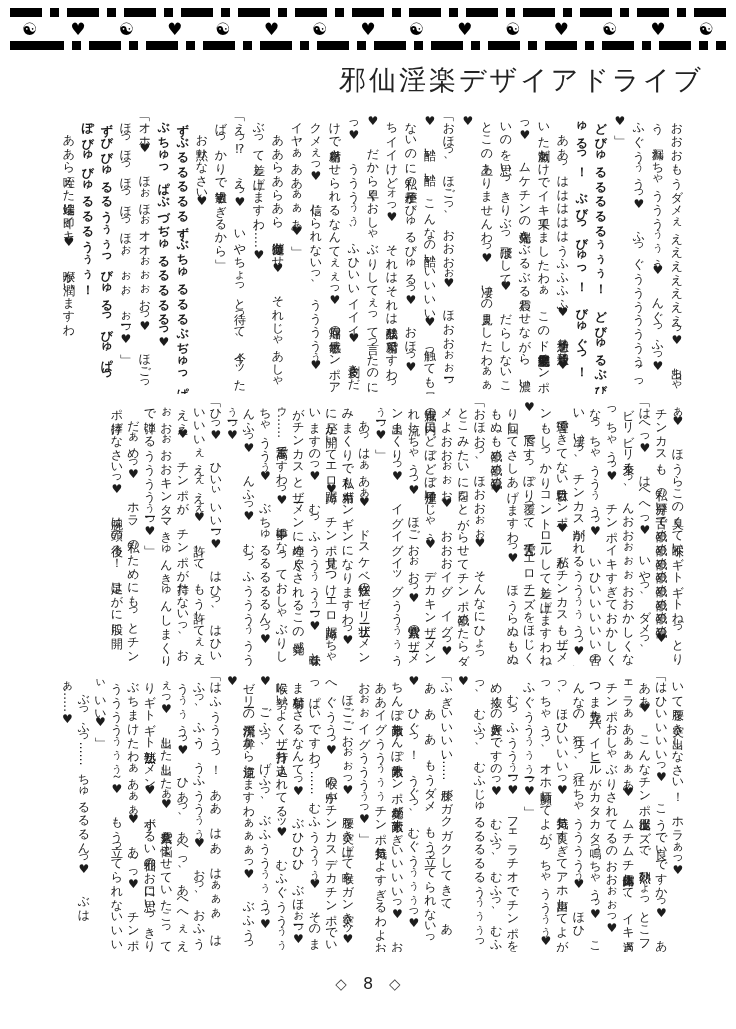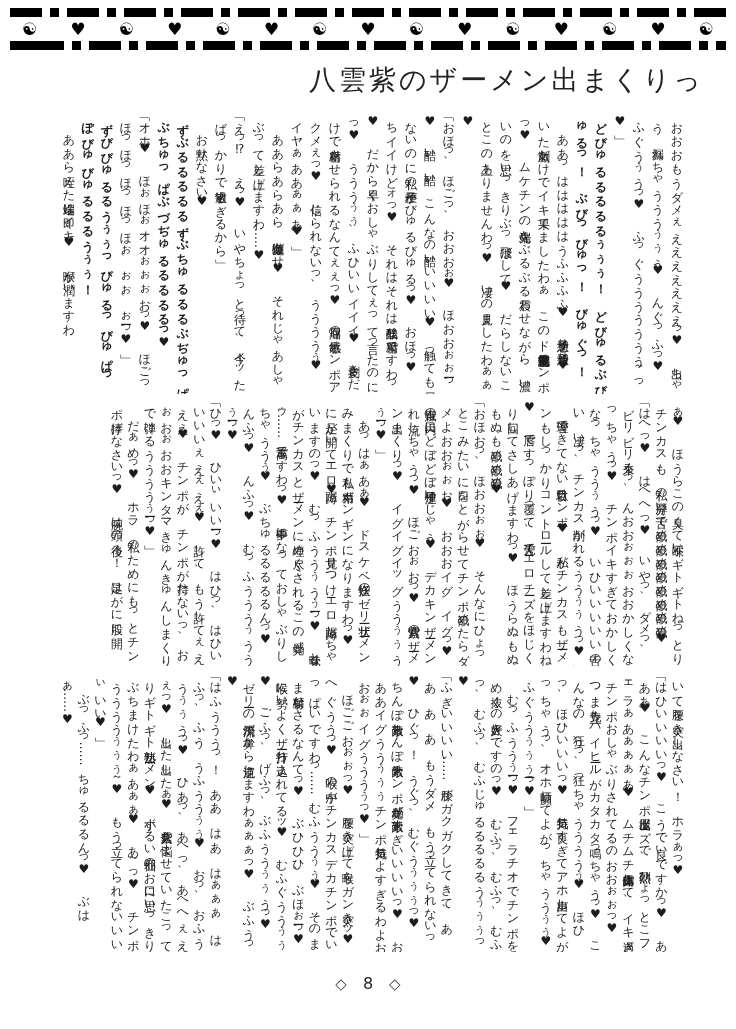--- a/index.html
+++ b/index.html
@@ -73,21 +73,21 @@
         <span>♥</span>
         <span>☯</span>
         <span>♥</span>
         <span>☯</span>
         <span>♥</span>
         <span>☯</span>
       </div>
     <div class="dash-row bottom"></div>
   </div>
 
-  <h1 class="title">八雲紫のザーメン出まくりっ</h1>
+  <h1 class="title">邪仙淫楽デザイアドライブ</h1>
 
   <main class="bodytext">
     <section class="tblock tblock-1">
         <p>おおおもうダメぇえええええええっ♥　出ちゃう、漏れちゃうううぅぅう♥　んぐっふっ♥　ふぐうぅうっ♥　ふっぐううううううう～っ♥」</p>
         <p class="onoma">どびゅるるるるるぅぅぅ！　どびゅるぶびゅるっ！　ぶびっびゅっ！　びゅぐっ！</p>
         <p>　ああっはははははうふふふふ♥　予想通り予想通り♥　皮剥いた刺激だけでイキ果てましたわぁ　このド変態早漏低級チンポ妖怪っ♥　ムケチンの先端をぶるぶる震わせながら、濃いいのを思いっきりぶっ飛ばして♥　だらしないことこの上ありませんわっ♥　凄いの見ましたわぁぁ♥</p>
         <p>「おほっ、ほごっ、おおおぉ♥　ほおおぉぉーっ♥　酷い、酷い、こんなの酷いいいいい♥　触っても居ないのに私の子種がびゅるびゅるっ♥　おほっ♥　気持ちイイけどォっ♥　それはそれは残酷な射精ですわっ♥　だから早くおしゃぶりしてぇって言ったのにっ♥　うううぅぅ、ふひいいイイイ♥　皮剥きだけで射精させられるなんてぇぇっ♥　屈辱の敏感チンポアクメぇっ♥　信じられないっ、ううううぅ♥　イヤぁああぁぁあ♥」</p>
         <p>　ああらあらあら、御免遊ばせ♥　それじゃあしゃぶって差し上げますわ……♥</p>
         <p>「えっ⁉　えっ♥　いやちょっと待って、今イッたばっかりで過敏すぎるから」</p>
         <p>　お黙りなさい♥</p>

